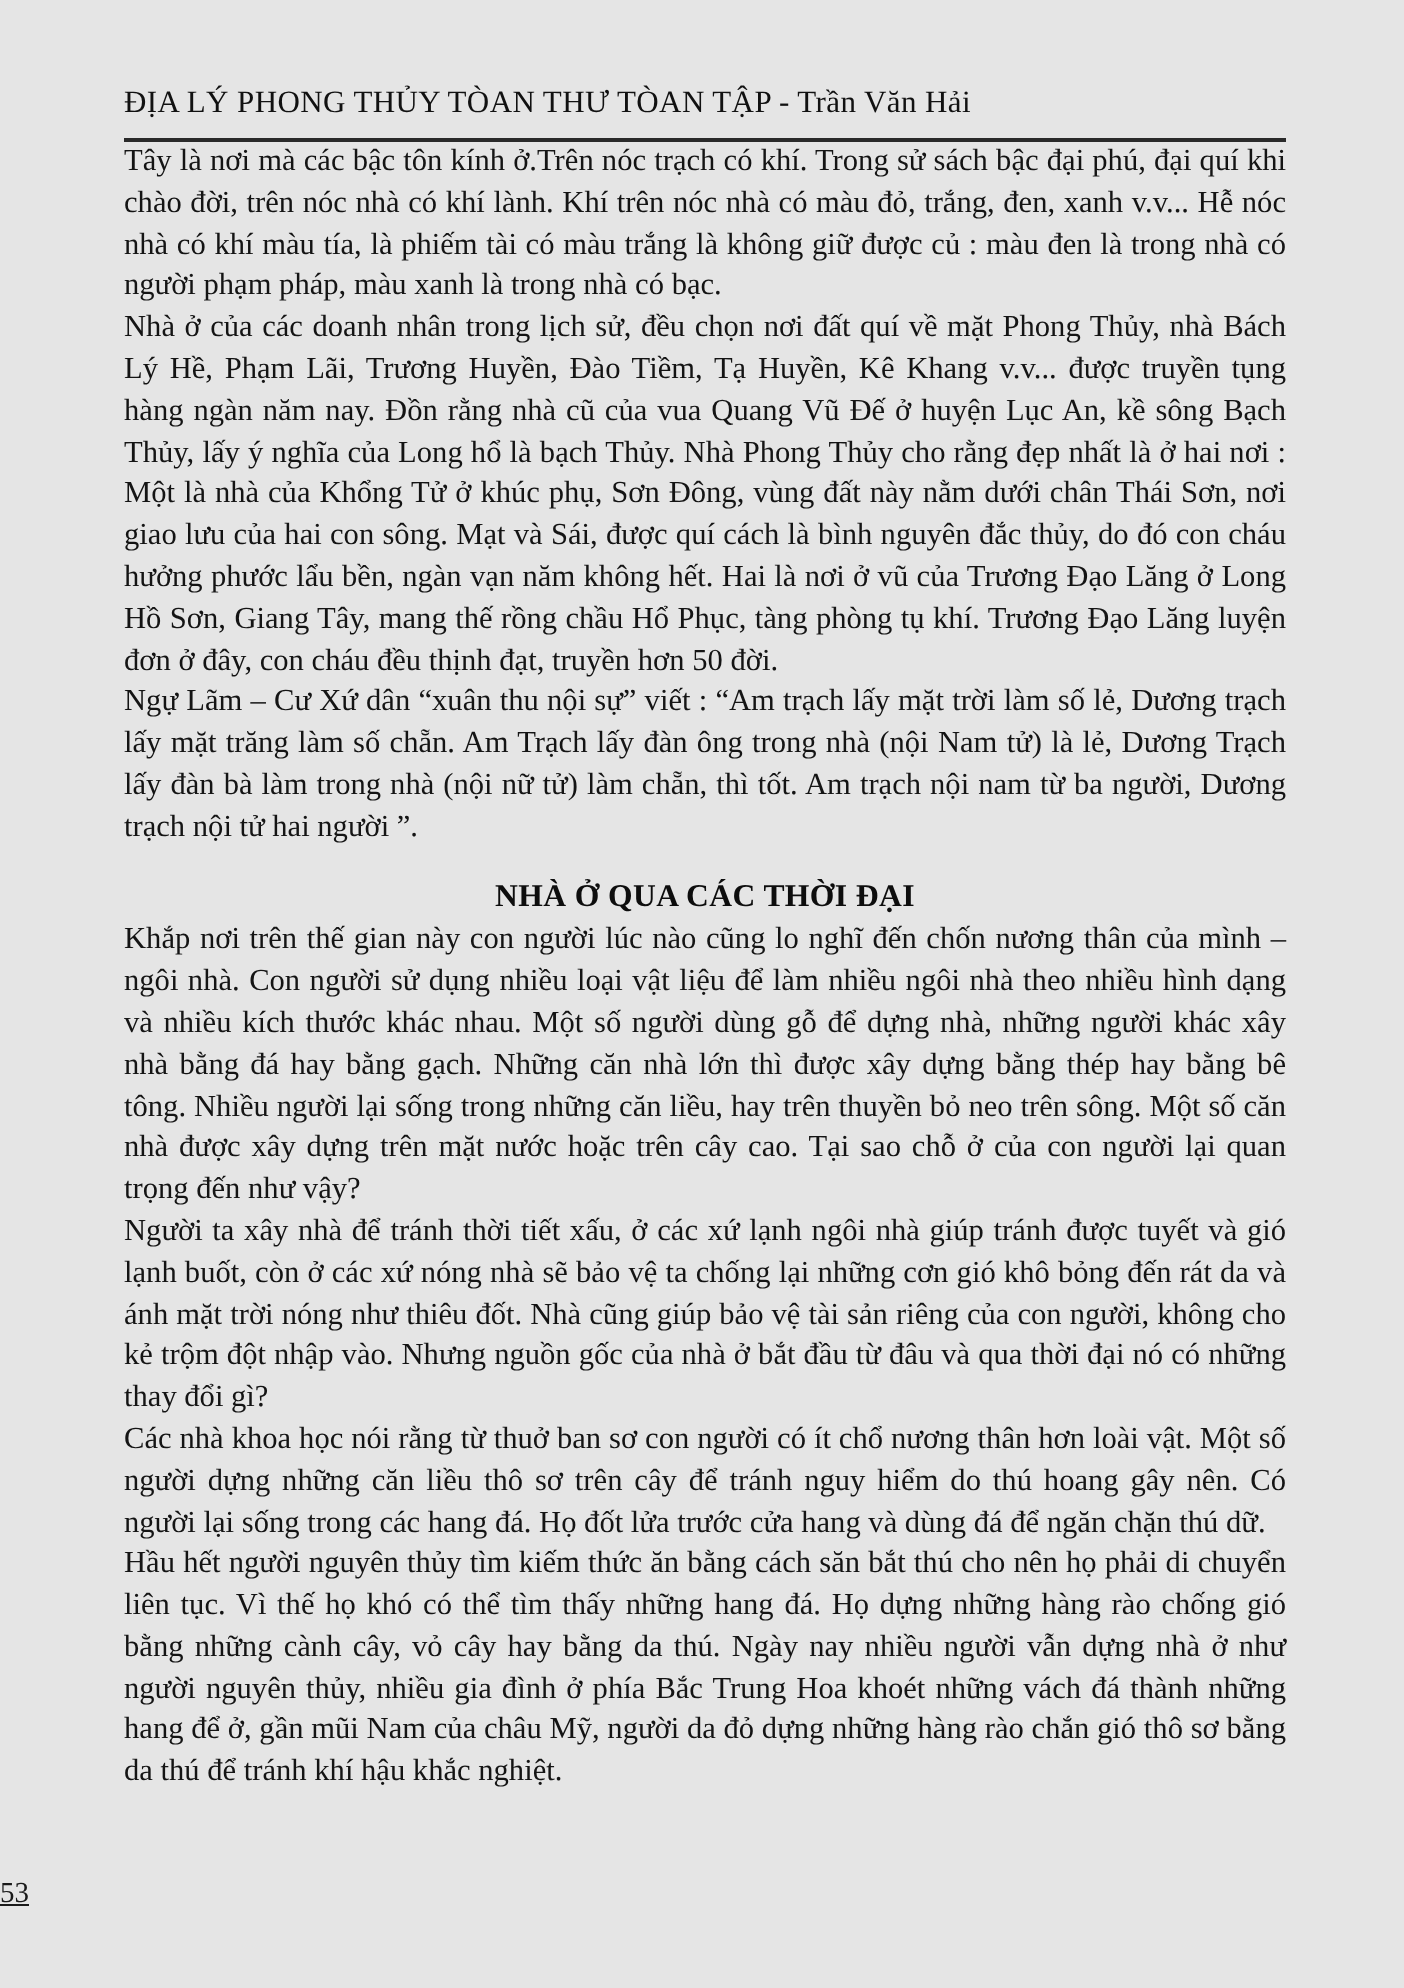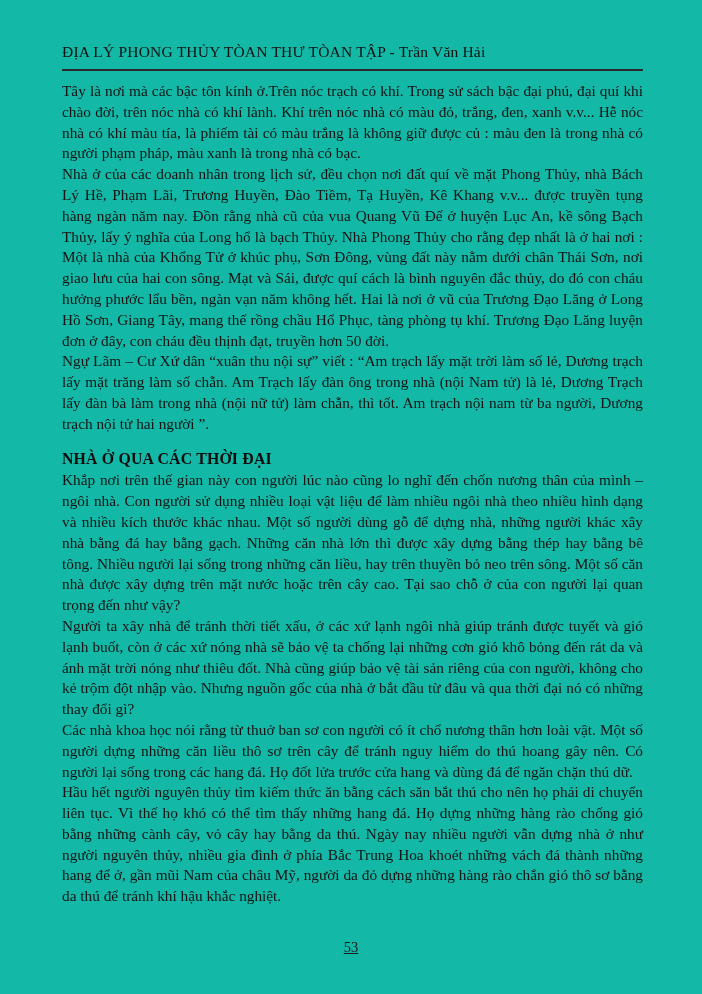--- a/index.html
+++ b/index.html
@@ -5,63 +5,62 @@
   html, body {
     margin: 0;
     padding: 0;
     background: #ffffff;
   }
   .page {
     position: relative;
     width: 702px;
     height: 994px;
     box-sizing: border-box;
-    background: #14b8a6;
+    background: #e5e5e5;
     color: #161616;
     font-family: "Liberation Serif", "DejaVu Serif", serif;
     padding: 42px 59px 0 62px;
     overflow: hidden;
   }
   .running-header {
     font-size: 15.5px;
     line-height: 20px;
     letter-spacing: 0.2px;
     white-space: nowrap;
     color: #111111;
   }
   .header-rule {
     border: 0;
     border-top: 2px solid #2a2a2a;
     margin: 7px 0 0 0;
   }
   .doc-body {
-    margin-top: 10px;
     font-size: 15.3px;
     line-height: 20.8px;
     text-align: justify;
     color: #141414;
   }
   .doc-body p {
     margin: 0;
     padding: 0;
   }
   .section-heading {
     font-size: 15.8px;
     font-weight: bold;
-    text-align: left;
+    text-align: center;
     margin: 14px 0 1px 0;
     letter-spacing: 0.2px;
     color: #0d0d0d;
   }
   .page-footer {
     position: absolute;
     left: 0;
     right: 0;
     bottom: 38px;
-    text-align: center;
+    text-align: left;
     font-size: 14.5px;
     color: #1a1a1a;
     text-decoration: underline;
   }
 </style>
 </head>
 <body>
 
 <div class="page">
 

